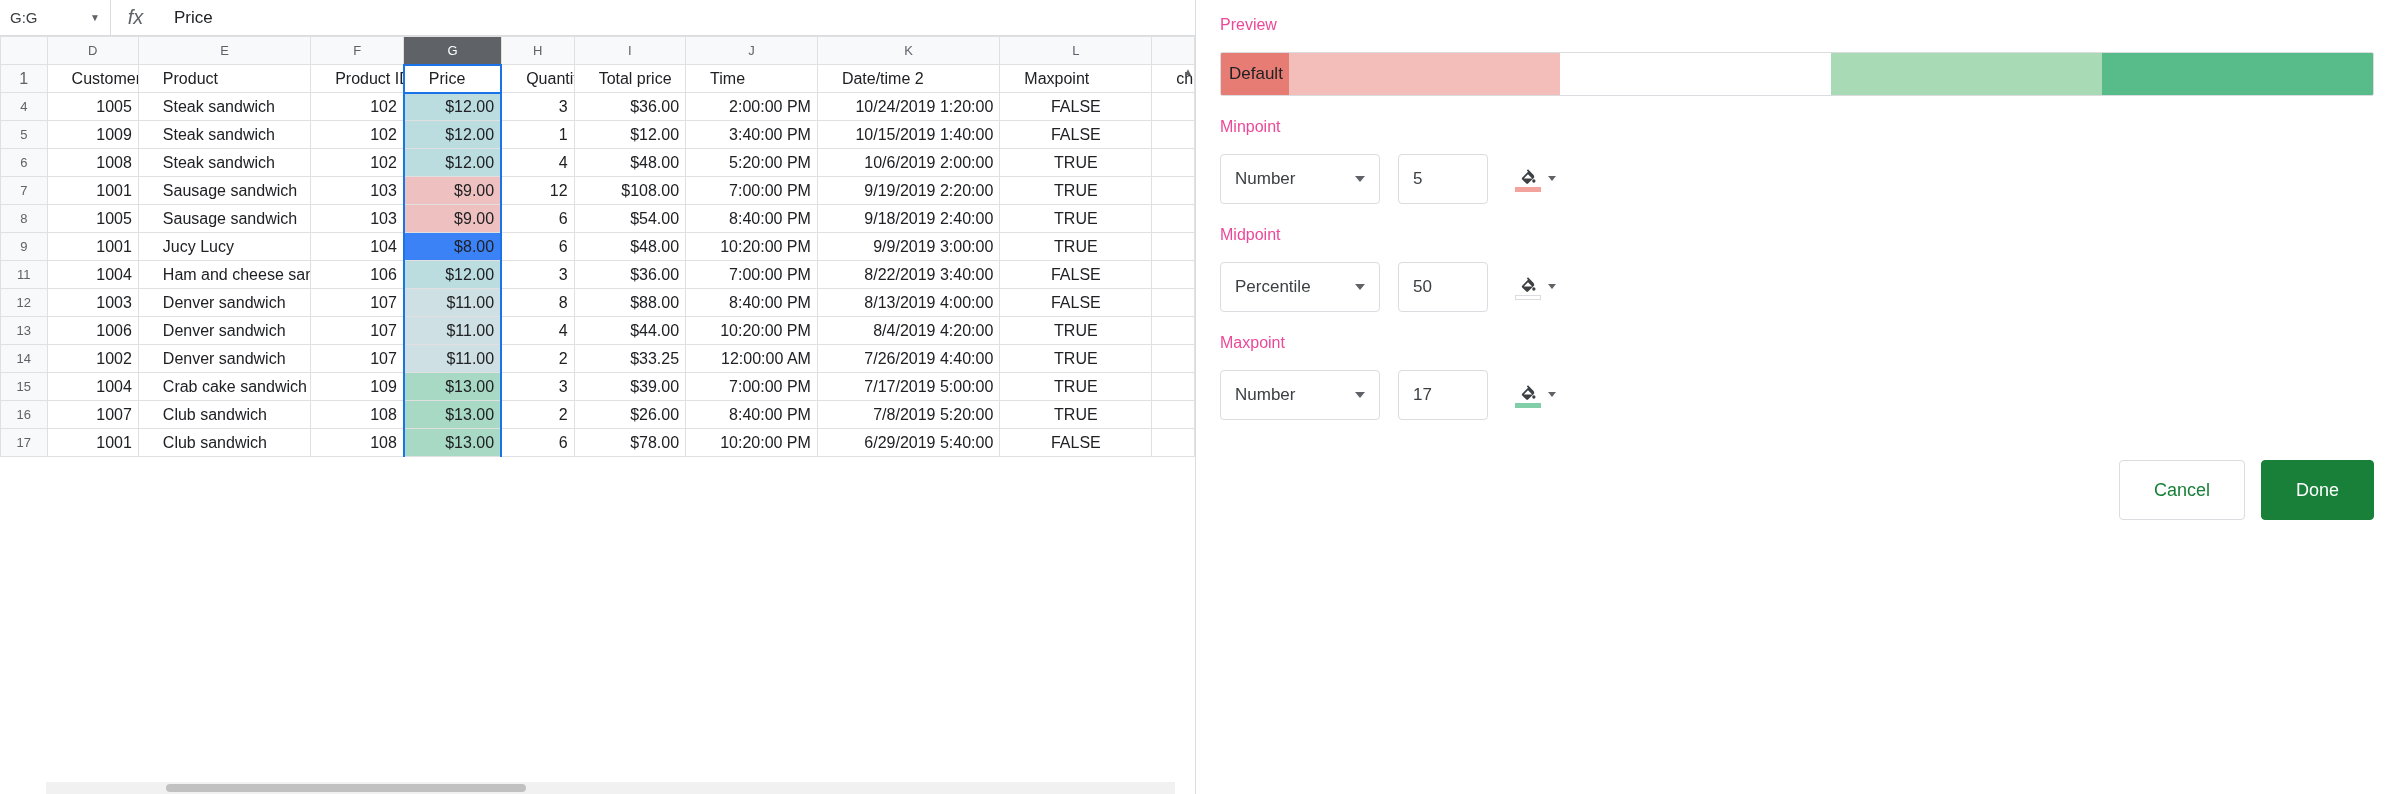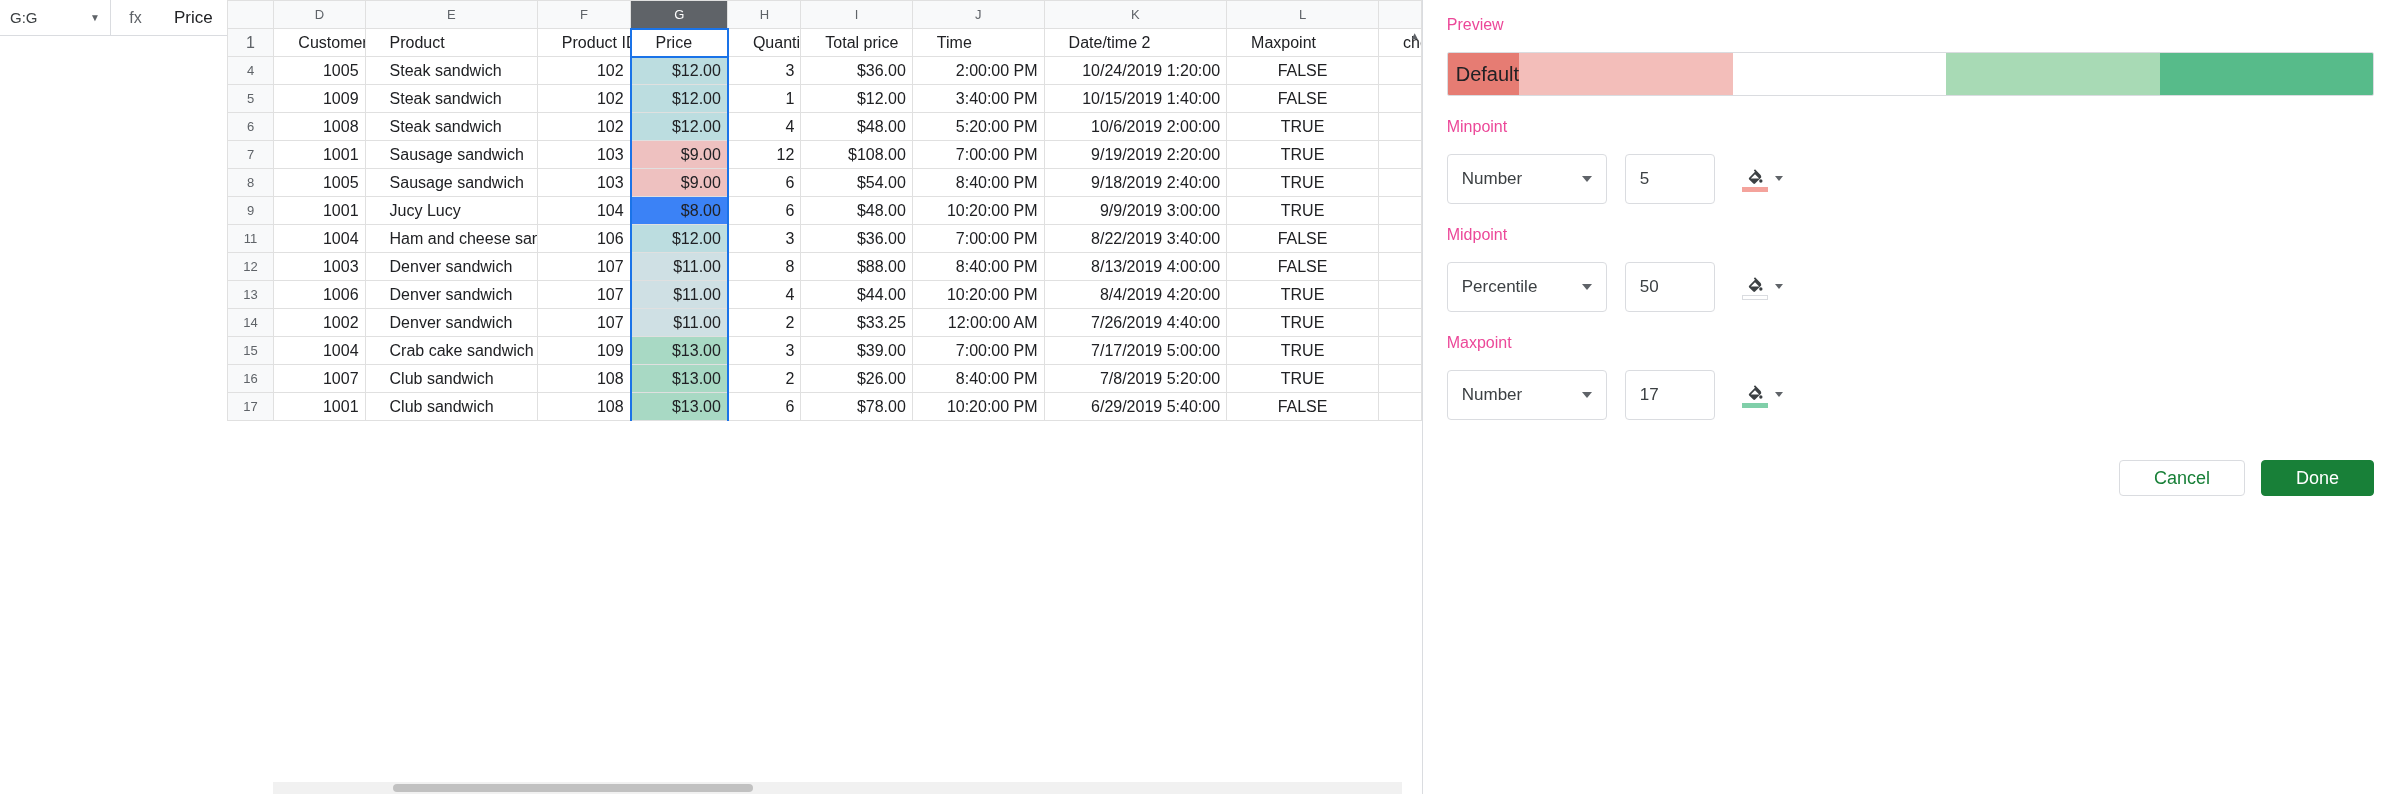--- a/index.html
+++ b/index.html
@@ -1,22 +1,22 @@
 <!DOCTYPE html>
 <html><head>
   <meta charset="utf-8">
   <style>
     * { box-sizing: border-box; margin: 0; padding: 0; }
     body { font-family: Arial, sans-serif; font-size: 14px; color: #202124; background: #fff; display: flex; width: 2404px; height: 794px; overflow: hidden; }
 
-    .left-panel { flex: 0 0 1195px; display: flex; flex-direction: row; border-right: 1px solid #dadce0; }
+    .left-panel { flex: 0 0 1195px; display: flex; flex-direction: column; border-right: 1px solid #dadce0; }
     .formula-bar { display: flex; align-items: center; height: 36px; border-bottom: 1px solid #dadce0; }
     .cell-ref { width: 110px; padding: 0 10px; text-align: left; font-size: 15px; color: #3c4043; display:flex; align-items:center; justify-content:space-between; }
     .cell-ref .dd-arrow { font-size:10px; color:#5f6368; }
-    .fx-icon { width: 50px; text-align: center; color: #5f6368; font-size: 16px; border-left: 1px solid #dadce0; height:100%; display:flex; align-items:center; justify-content:center;}
+    .fx-icon { width: 50px; text-align: center; color: #5f6368; font-style: italic; font-size: 20px; border-left: 1px solid #dadce0; height:100%; display:flex; align-items:center; justify-content:center;}
     .formula-input { flex: 1; padding: 0 14px; font-size: 17px; color: #202124; }
 
     .grid-area { flex:1; position: relative; overflow:hidden; }
     table { border-collapse: collapse; table-layout: fixed; width: 1195px; }
     th, td { border: 1px solid #e0e0e0; height: 28px; padding: 0 6px; white-space: nowrap; overflow: hidden; }
     th { background: #f8f9fa; font-weight: normal; color: #5f6368; font-size: 13px; text-align:center; }
     .col-header th { height: 28px; }
     .row-header { background: #f8f9fa; color: #5f6368; text-align: center; width: 46px; font-size:13px; }
     .corner { background: #f8f9fa; width: 46px; }
     
@@ -33,34 +33,34 @@
 
     .hscroll { position:absolute; bottom:0; left:46px; right:20px; height:12px; background:#f1f1f1; }
     .hscroll-thumb { position:absolute; left:120px; width:360px; top:2px; height:8px; background:#c1c1c1; border-radius:4px; }
     .vscroll { position:absolute; right:0; top:28px; bottom:12px; width:14px; }
     .vscroll-arrow { width:14px; height:14px; font-size:10px; color:#5f6368; display:flex; align-items:center; justify-content:center; }
 
     
     .right-panel { flex: 1; padding: 6px 30px 20px 24px; display:flex; flex-direction:column; gap:12px; }
     .section-label { font-size: 16px; color: #ec4899; margin-top: 10px; margin-bottom: 6px; }
     .preview-box { display:flex; height: 44px; border: 1px solid #dadce0; border-radius:2px; overflow:hidden; }
-    .preview-default { flex:0 0 68px; display:flex; align-items:center; justify-content:flex-start; padding-left:8px; font-size:20px; font-weight:500; background:#e67c73; color:#202124;}
+    .preview-default { flex:0 0 68px; display:flex; align-items:center; justify-content:flex-start; padding-left:8px; font-size:17px; font-weight:500; background:#e67c73; color:#202124;}
     .preview-seg { flex:1; }
     
     .point-row { display:flex; align-items:center; gap:18px; }
     .dropdown { flex:0 0 160px; height:50px; border:1px solid #dadce0; border-radius:4px; display:flex; align-items:center; justify-content:space-between; padding:0 14px; font-size:17px; color:#3c4043; background:#fff; }
     .dd-caret { width:0; height:0; border-left:5px solid transparent; border-right:5px solid transparent; border-top:6px solid #5f6368; }
     .value-input { flex:0 0 90px; height:50px; border:1px solid #dadce0; border-radius:4px; padding:0 14px; font-size:17px; color:#3c4043; display:flex; align-items:center;}
     .color-picker { flex:0 0 44px; height:50px; display:flex; flex-direction:column; align-items:center; justify-content:center; gap:1px; position:relative;}
     .paint-icon { font-size:20px; color:#3c4043; position:relative; }
     .color-underline { width:26px; height:5px; }
     .picker-caret { position:absolute; right:-6px; top:22px; width:0; height:0; border-left:4px solid transparent; border-right:4px solid transparent; border-top:5px solid #5f6368; }
 
     .button-row { display:flex; justify-content:flex-end; gap:16px; margin-top:28px; }
-    .btn { height:36px; padding:0 34px; border-radius:4px; font-size:18px; font-weight:500; display:flex; align-items:center; justify-content:center; border:1px solid #dadce0; background:#fff; color:#188038;}
+    .btn { height:60px; padding:0 34px; border-radius:4px; font-size:18px; font-weight:500; display:flex; align-items:center; justify-content:center; border:1px solid #dadce0; background:#fff; color:#188038;}
     .btn.primary { background:#188038; color:#fff; border-color:#188038; }
   </style>
 </head>
 <body>
 
 <div class="left-panel">
   <div class="formula-bar">
     <div class="cell-ref">
       <span>G:G</span>
       <span class="dd-arrow">▼</span>

